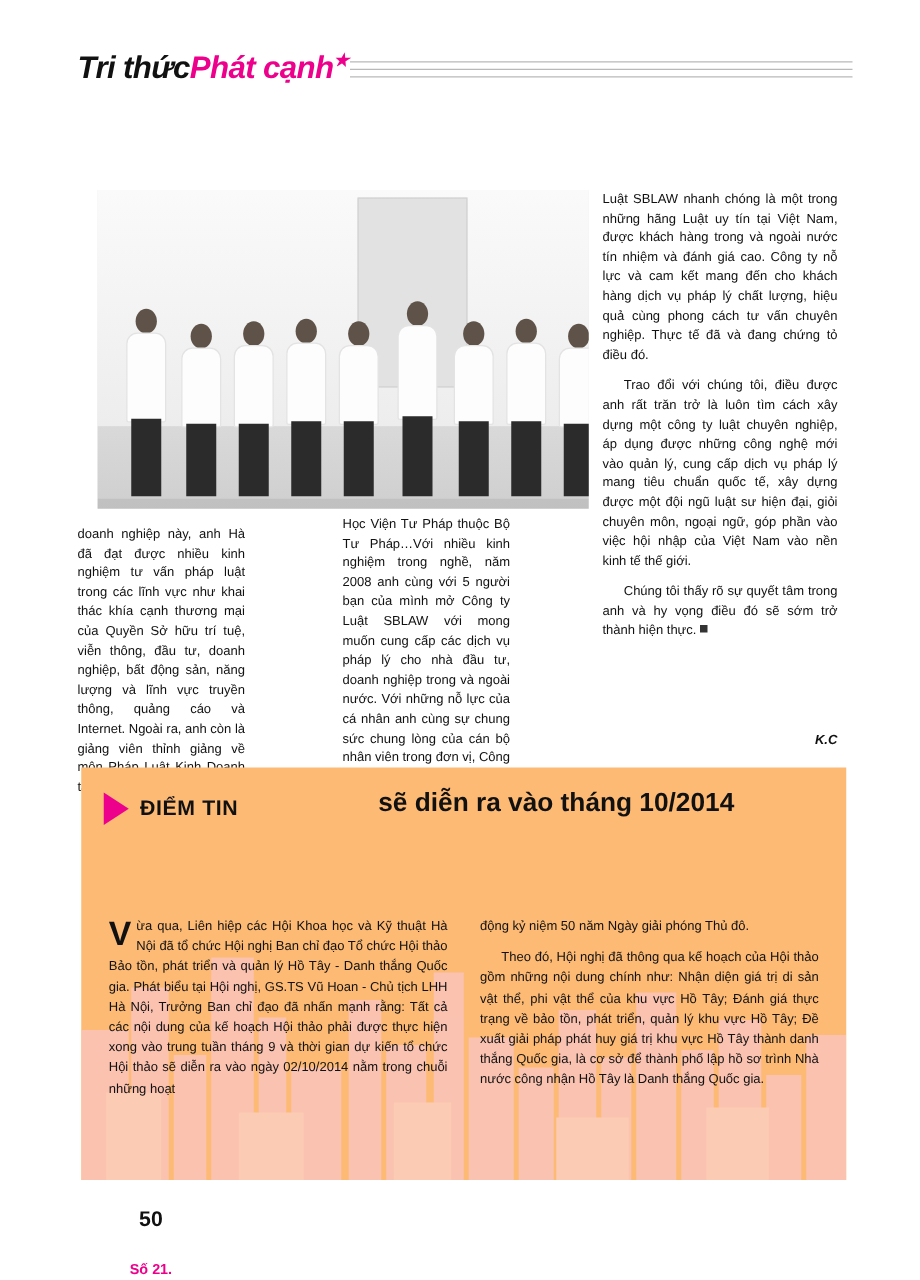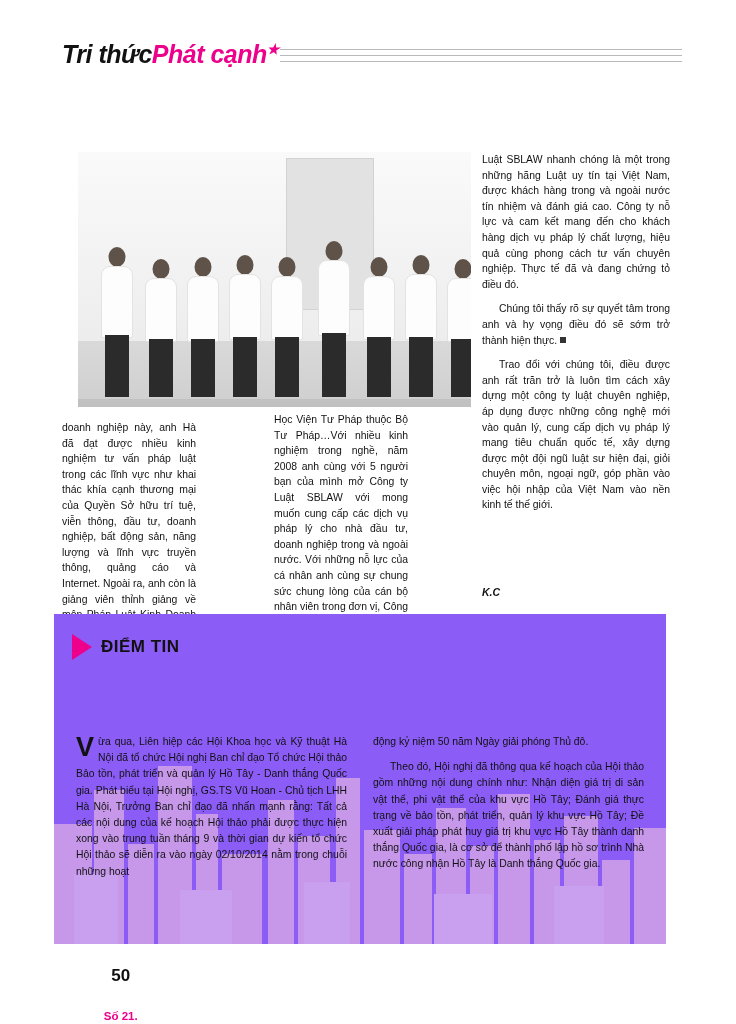--- a/index.html
+++ b/index.html
@@ -141,42 +141,42 @@
 
   #col-left  { left: 62px;  top: 420px; width: 134px; }
   #col-mid   { left: 274px; top: 412px; width: 134px; }
   #col-right { left: 482px; top: 152px; width: 188px; }
 
   .signature {
     position: absolute;
     left: 482px;
     top: 586px;
     width: 188px;
-    text-align: left;
+    text-align: right;
     font-size: 10.5px;
     font-weight: bold;
     font-style: italic;
     color: #111;
   }
   .end-square {
     display: inline-block;
     width: 6px; height: 6px;
     background: #333;
     margin-left: 3px;
     vertical-align: 1px;
   }
 
   
   .newsbox {
     position: absolute;
-    left: 54px;
+    left: 65px;
     top: 614px;
     width: 612px;
     height: 330px;
-    background: #8b5cf6;
+    background: #fdba74;
     overflow: hidden;
   }
   .newsbox-skyline {
     position: absolute;
     left: 0; bottom: 0; width: 100%; height: 240px;
     opacity: 0.55;
   }
   .newsbox-head {
     position: absolute;
     left: 0; top: 0; right: 0; height: 88px;
@@ -334,22 +334,22 @@
 <div class="col" id="col-left">
   <p>doanh nghiệp này, anh Hà đã đạt được nhiều kinh nghiệm tư vấn pháp luật trong các lĩnh vực như khai thác khía cạnh thương mại của Quyền Sở hữu trí tuệ, viễn thông, đầu tư, doanh nghiệp, bất động sản, năng lượng và lĩnh vực truyền thông, quảng cáo và Internet. Ngoài ra, anh còn là giảng viên thỉnh giảng về môn Pháp Luật Kinh Doanh tại</p>
 </div>
 
 <div class="col" id="col-mid">
   <p>Học Viện Tư Pháp thuộc Bộ Tư Pháp…Với nhiều kinh nghiệm trong nghề, năm 2008 anh cùng với 5 người bạn của mình mở Công ty Luật SBLAW với mong muốn cung cấp các dịch vụ pháp lý cho nhà đầu tư, doanh nghiệp trong và ngoài nước. Với những nỗ lực của cá nhân anh cùng sự chung sức chung lòng của cán bộ nhân viên trong đơn vị, Công ty</p>
 </div>
 
 <div class="col" id="col-right">
   <p>Luật SBLAW nhanh chóng là một trong những hãng Luật uy tín tại Việt Nam, được khách hàng trong và ngoài  nước tín nhiệm và đánh giá cao. Công ty nỗ lực và cam kết mang đến cho khách hàng dịch vụ pháp lý chất lượng, hiệu quả cùng phong cách tư vấn chuyên nghiệp. Thực tế đã và đang chứng tỏ điều đó.</p>
+  <p class="indent">Trao đổi với chúng tôi, điều được anh rất trăn trở là luôn tìm cách xây dựng một công ty luật chuyên nghiệp, áp dụng được những công nghệ mới vào quản lý, cung cấp dịch vụ pháp lý mang tiêu  chuẩn quốc tế, xây dựng được một đội ngũ luật sư hiện đại, giỏi chuyên môn, ngoại ngữ, góp phần vào việc hội nhập của Việt Nam vào nền kinh tế thế giới.</p>
   <p class="indent">Chúng tôi thấy rõ sự quyết tâm trong anh và hy vọng điều đó sẽ sớm trở thành hiện thực.<span class="end-square"></span></p>
-  <p class="indent">Trao đổi với chúng tôi, điều được anh rất trăn trở là luôn tìm cách xây dựng một công ty luật chuyên nghiệp, áp dụng được những công nghệ mới vào quản lý, cung cấp dịch vụ pháp lý mang tiêu  chuẩn quốc tế, xây dựng được một đội ngũ luật sư hiện đại, giỏi chuyên môn, ngoại ngữ, góp phần vào việc hội nhập của Việt Nam vào nền kinh tế thế giới.</p>
 </div>
 
 <div class="signature">
   <span>K.C</span>
 </div>
 
 <div class="newsbox">
 
   <svg class="newsbox-skyline" viewBox="0 0 612 240" preserveAspectRatio="none">
     <g fill="#f9c9e2">
@@ -380,20 +380,21 @@
       <rect x="500" y="182" width="50" height="58"></rect>
     </g>
   </svg>
 
   <div class="newsbox-head">
     <div class="diem-tin-wrap">
       <div class="tri-arrow"></div>
       <div class="diem-tin">ĐIỂM TIN</div>
     </div>
     <div class="newsbox-title">
+      <div>sẽ diễn ra vào tháng 10/2014</div>
     </div>
   </div>
 
   <div class="newsbox-cols">
     <div class="newsbox-col">
       <p><span class="dropcap">V</span><span>ừa qua, Liên hiệp các Hội Khoa học và Kỹ thuật Hà Nội đã tổ chức Hội nghị Ban chỉ đạo Tổ chức Hội thảo Bảo tồn, phát triển và quản lý Hồ Tây - Danh thắng Quốc gia. Phát biểu tại Hội nghị, GS.TS Vũ Hoan - Chủ tịch LHH Hà Nội, Trưởng Ban chỉ đạo đã nhấn mạnh rằng: Tất cả các nội dung của kế hoạch Hội thảo phải được thực hiện xong vào trung tuần tháng 9 và thời gian dự kiến tổ chức Hội thảo sẽ diễn ra vào ngày 02/10/2014 nằm trong chuỗi những hoạt</span></p>
     </div>
     <div class="newsbox-col">
       <p>động kỷ niệm 50 năm Ngày giải phóng Thủ đô.</p>
       <p class="indent">Theo đó, Hội nghị đã thông qua kế hoạch của Hội thảo gồm những nội dung chính như: Nhận diện giá trị di sản vật thể, phi vật thể của khu vực Hồ Tây; Đánh giá thực trạng về bảo tồn, phát triển, quản lý khu vực Hồ Tây; Đề xuất giải pháp phát huy giá trị khu vực Hồ Tây thành danh thắng Quốc gia, là cơ sở để thành phố lập hồ sơ trình Nhà nước công nhận Hồ Tây là Danh thắng Quốc gia.</p>

